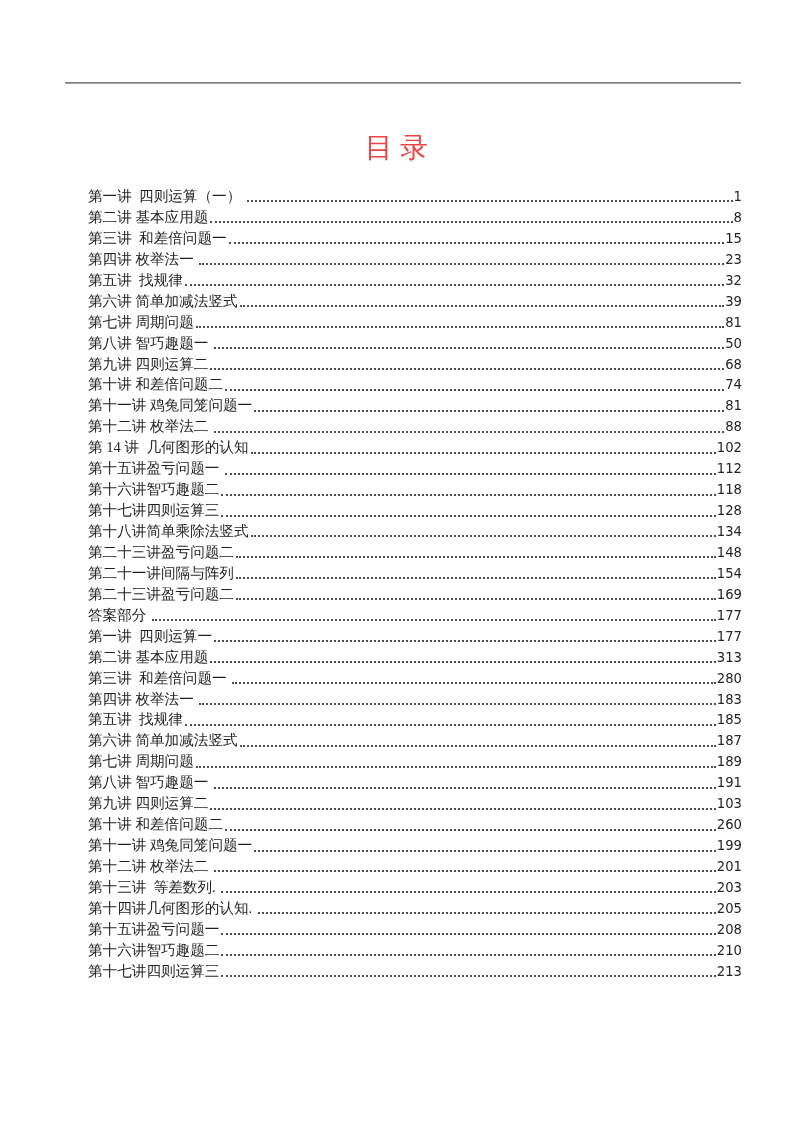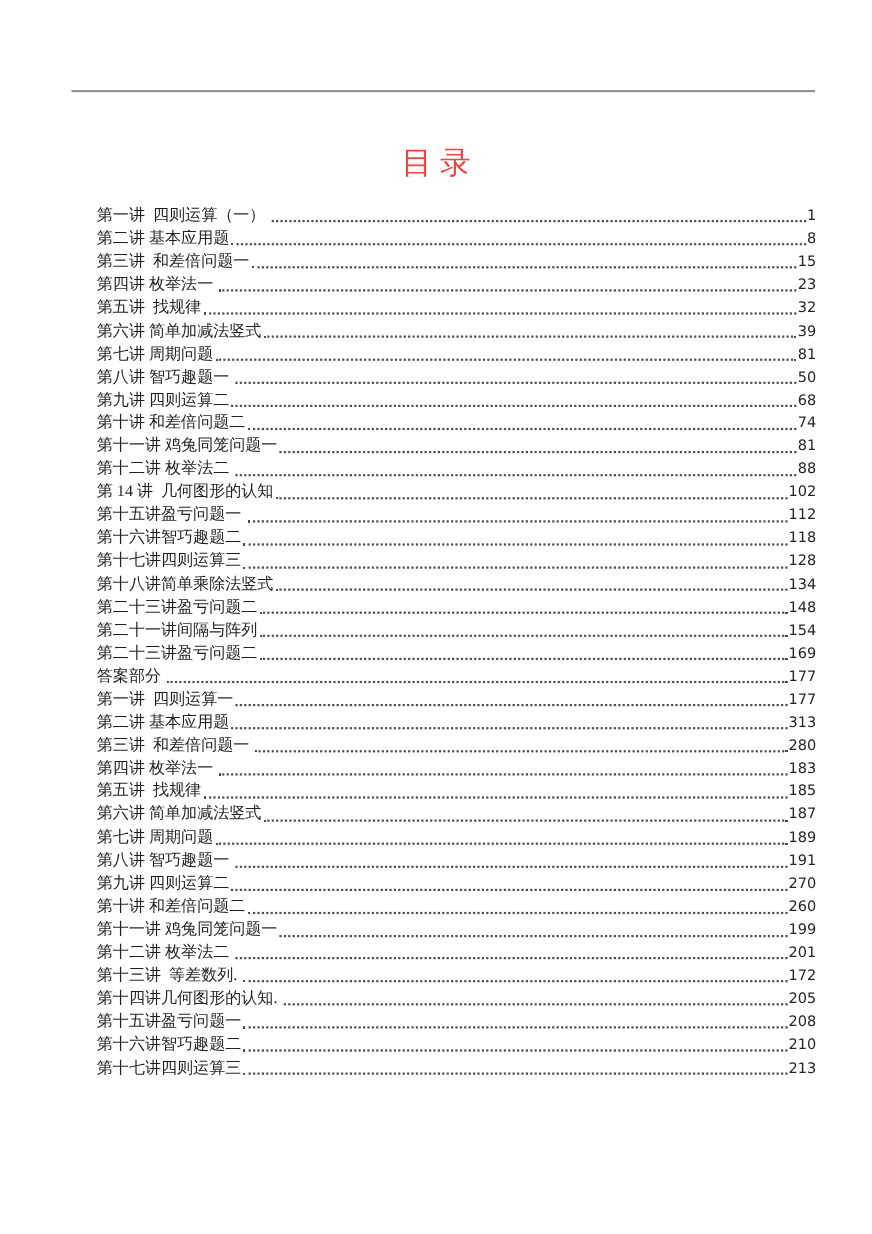--- a/index.html
+++ b/index.html
@@ -249,21 +249,21 @@
 
   <div class="toc-row">
     <span class="toc-label">第八讲 智巧趣题一 </span>
     <span class="toc-dots"></span>
     <span class="toc-page">191</span>
   </div>
 
   <div class="toc-row">
     <span class="toc-label">第九讲 四则运算二</span>
     <span class="toc-dots"></span>
-    <span class="toc-page">270</span>
+    <span class="toc-page">103</span>
   </div>
 
   <div class="toc-row">
     <span class="toc-label">第十讲 和差倍问题二</span>
     <span class="toc-dots"></span>
     <span class="toc-page">260</span>
   </div>
 
   <div class="toc-row">
     <span class="toc-label">第十一讲 鸡兔同笼问题一</span>
@@ -273,21 +273,21 @@
 
   <div class="toc-row">
     <span class="toc-label">第十二讲 枚举法二 </span>
     <span class="toc-dots"></span>
     <span class="toc-page">201</span>
   </div>
 
   <div class="toc-row">
     <span class="toc-label">第十三讲  等差数列. </span>
     <span class="toc-dots"></span>
-    <span class="toc-page">172</span>
+    <span class="toc-page">203</span>
   </div>
 
   <div class="toc-row">
     <span class="toc-label">第十四讲几何图形的认知. </span>
     <span class="toc-dots"></span>
     <span class="toc-page">205</span>
   </div>
 
   <div class="toc-row">
     <span class="toc-label">第十五讲盈亏问题一</span>

